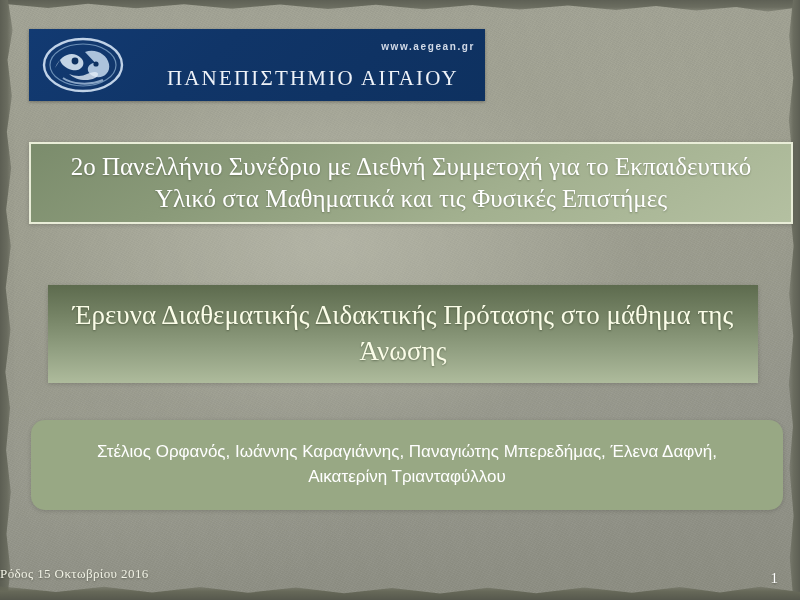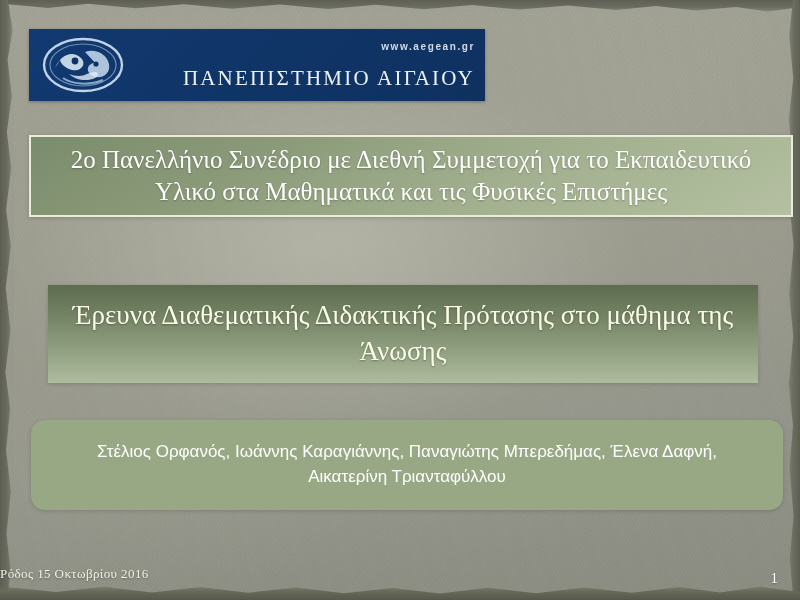--- a/index.html
+++ b/index.html
@@ -107,35 +107,35 @@
     right: 4px;
     top: 12px;
     color: #d3dbe8;
     font-family: "Liberation Sans", sans-serif;
     font-size: 10px;
     letter-spacing: 1.6px;
     font-weight: bold;
   }
   #logo-name {
     position: absolute;
-    right: 4px;
+    right: 20px;
     bottom: 10px;
     color: #eef2f8;
     font-family: "Liberation Serif", serif;
     font-size: 21px;
     letter-spacing: 2.2px;
     white-space: nowrap;
     margin-left: 22px;
   }
 
   
   #conference-box {
     position: absolute;
     left: 29px;
-    top: 135px;
+    top: 142px;
     width: 764px;
     height: 82px;
     box-sizing: border-box;
     border: 2px solid #e9edd8;
     background: linear-gradient(150deg, #7b8c6c 0%, #8a9a79 28%, #a2b08f 62%, #b4c0a1 100%);
     display: flex;
     align-items: center;
     justify-content: center;
     box-shadow: 0 1px 4px rgba(0,0,0,0.18);
   }

